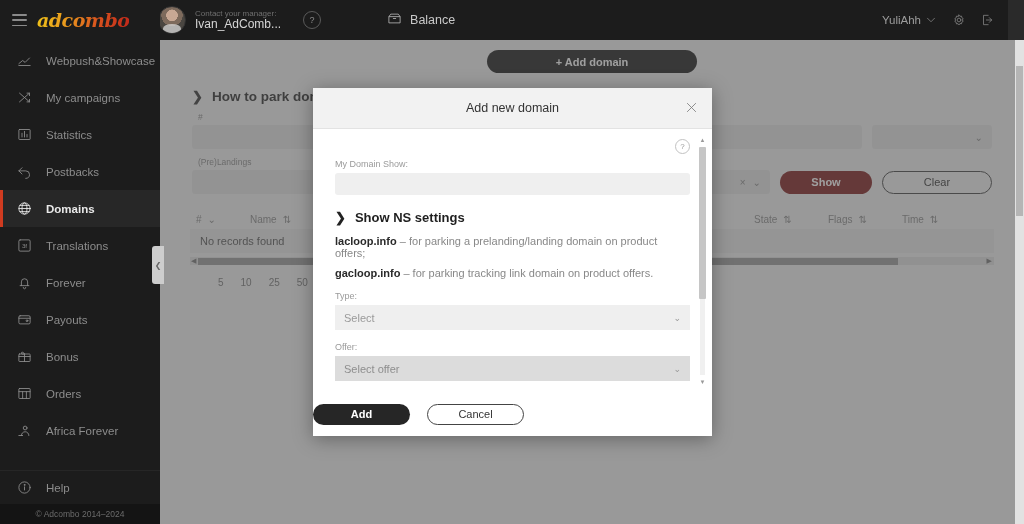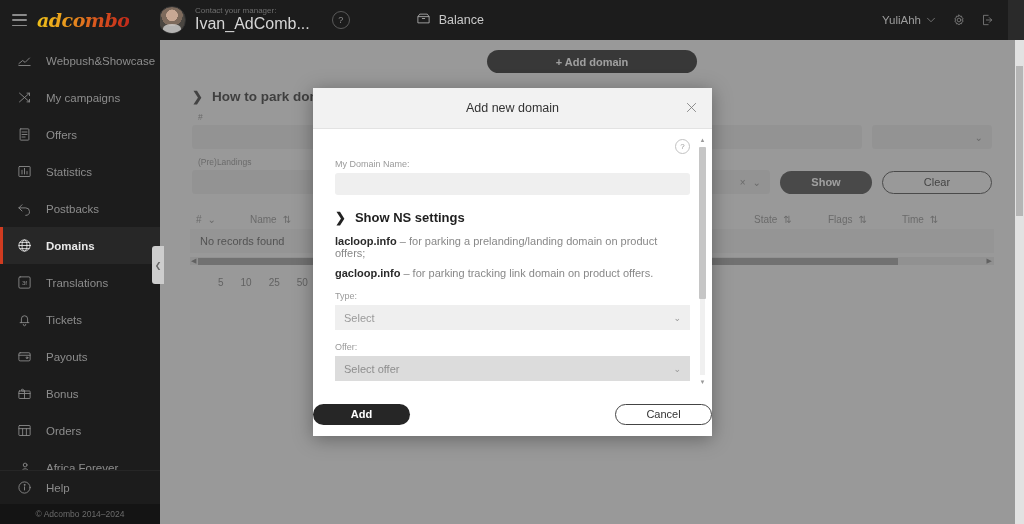--- a/index.html
+++ b/index.html
@@ -65,21 +65,21 @@
     width: 28px; height: 28px; border-radius: 50%; margin-left: 14px; flex: none;
     background: radial-gradient(circle at 50% 32%, #c8a894 0 26%, #7d6a5c 27% 48%, #4a4641 49% 100%);
     border: 1px solid #333; overflow: hidden; position: relative;
   }
   .avatar:after{
     content:""; position:absolute; left:4px; right:4px; bottom:0; height:9px;
     background:#d8d8d8; border-radius:50% 50% 0 0; opacity:.75;
   }
   .mgr { margin-left: 9px; line-height: 1.15; }
   .mgr-sub { font-size: 8px; color: #6f6f6f; }
-  .mgr-name { font-size: 16px; color: #d6d6d6; }
+  .mgr-name { font-size: 12px; color: #d6d6d6; }
   .qmark {
     width: 18px; height: 18px; border-radius: 50%; border: 1px solid #5a5a5a;
     color: #8a8a8a; font-size: 9px; display: flex; align-items: center;
     justify-content: center; margin-left: 22px; cursor: pointer;
   }
   .balance {
     margin-left: 66px; display: flex; align-items: center; gap: 8px;
     color: #c9c9c9; font-size: 12.5px; cursor: pointer;
   }
   .balance svg { width: 15px; height: 15px; stroke: #b9b9b9; fill: none; stroke-width: 1.3; }
@@ -101,21 +101,21 @@
   }
   .add-domain { width: 210px; background: #1c1c1c; color: #fff; font-weight: bold; margin: 0 auto; }
   .how-row { display: flex; align-items: center; gap: 9px; margin: 16px 0 6px 12px; }
   .how-chev { color: #333; font-size: 13px; font-weight: bold; }
   .how-txt { font-size: 13.5px; color: #2a2a2a; font-weight: bold; }
   .f-label { font-size: 8.5px; color: #8a8a8a; margin: 8px 0 3px 18px; }
   .f-row { display: flex; gap: 10px; padding: 0 12px; align-items: center; }
   .f-input { height: 24px; background: #e5e5e5; border-radius: 3px; flex: 1; }
   .f-input.sel { display: flex; align-items: center; justify-content: flex-end;
                  padding-right: 9px; gap: 7px; color: #8a8a8a; font-size: 10px; }
-  .btn-show { width: 92px; background: #404040; color: #fff; font-weight: bold; flex: none; }
+  .btn-show { width: 92px; background: #7f1d1d; color: #fff; font-weight: bold; flex: none; }
   .btn-clear { width: 110px; background: transparent; color: #333; border: 1px solid #444; flex: none; }
   .tbl { margin: 16px 10px 0 10px; }
   .tbl-head { display: flex; font-size: 10px; color: #8a8a8a; padding: 4px 6px; gap: 4px; }
   .th { display: flex; align-items: center; gap: 6px; }
   .tbl-body { background: #e9e9e9; height: 24px; display: flex; align-items: center;
               padding-left: 10px; font-size: 11px; color: #555; }
   .scroll-strip { height: 8px; background: #e0e0e0; margin: 4px 0 0 0; position: relative; display:flex; align-items:center;}
   .scroll-strip .thumb { position: absolute; left: 8px; width: 700px; height: 7px; background: #9a9a9a; }
   .scroll-strip .arrL, .scroll-strip .arrR { font-size: 7px; color: #777; position:absolute; }
   .scroll-strip .arrL { left: 1px; } .scroll-strip .arrR { right: 2px; }
@@ -162,21 +162,21 @@
   .fld-grp { margin-top: 12px; }
   .m-scroll { position: absolute; right: 6px; top: 8px; bottom: 6px; width: 7px; }
   .m-track { position: absolute; top: 10px; bottom: 10px; left: 1px; width: 5px; background: #f0f0f0; }
   .m-thumb { position: absolute; top: 10px; left: 0; width: 7px; height: 152px;
              background: #c6c6c6; border-radius: 1px; cursor: pointer; }
   .m-arrU, .m-arrD { position: absolute; left: 0; width: 7px; text-align: center;
                      font-size: 6px; color: #999; }
   .m-arrU { top: 0; } .m-arrD { bottom: 0; }
   .modal-foot {
     height: 45px; background: #fff; display: flex; align-items: center;
-    justify-content: space-between; gap: 17px; border-top: 1px solid transparent;
+    justify-content: flex-start; gap: 17px; border-top: 1px solid transparent;
   }
   .m-btn { width: 97px; height: 21px; border-radius: 11px; font-size: 11px;
            display: flex; align-items: center; justify-content: center;
            font-weight: bold; cursor: pointer; }
   .m-add { background: #262626; color: #fff; }
   .m-cancel { background: #fff; color: #333; border: 1px solid #444; font-weight: normal; }
 
   
   .page-sb { position: absolute; right: 0; top: 40px; width: 9px; height: 484px;
              background: #e2e2e2; z-index: 3; }
@@ -218,31 +218,20 @@
               <path d="M4 19l16-14"></path>
               <polyline points="16 5 20 5 20 9"></polyline>
               <polyline points="16 19 20 19 20 15"></polyline>
             </svg>
           </span>
           <span>My campaigns</span>
         </div>
         <div class="sb-item">
           <span class="sb-ic">
             <svg viewBox="0 0 24 24">
-              <rect x="5" y="3" width="14" height="18" rx="1"></rect>
-              <line x1="8" y1="8" x2="16" y2="8"></line>
-              <line x1="8" y1="12" x2="16" y2="12"></line>
-              <line x1="8" y1="16" x2="13" y2="16"></line>
-            </svg>
-          </span>
-          <span>Offers</span>
-        </div>
-        <div class="sb-item">
-          <span class="sb-ic">
-            <svg viewBox="0 0 24 24">
               <rect x="3" y="4" width="18" height="16" rx="1"></rect>
               <line x1="8" y1="16" x2="8" y2="10"></line>
               <line x1="12" y1="16" x2="12" y2="7"></line>
               <line x1="16" y1="16" x2="16" y2="12"></line>
             </svg>
           </span>
           <span>Statistics</span>
         </div>
         <div class="sb-item">
           <span class="sb-ic">
@@ -275,21 +264,21 @@
           <span>Translations</span>
         </div>
         <div class="sb-item">
           <span class="sb-ic">
             <svg viewBox="0 0 24 24">
               <path d="M7 17V11a5 5 0 0 1 10 0v6"></path>
               <path d="M5 17h14"></path>
               <path d="M10 20a2 2 0 0 0 4 0"></path>
             </svg>
           </span>
-          <span>Tickets</span>
+          <span>Forever</span>
         </div>
         <div class="sb-item">
           <span class="sb-ic">
             <svg viewBox="0 0 24 24">
               <rect x="3" y="6" width="18" height="13" rx="2"></rect>
               <path d="M3 10h18"></path>
               <circle cx="16" cy="14" r="1.4"></circle>
             </svg>
           </span>
           <span>Payouts</span>
@@ -459,21 +448,21 @@
       <div class="modal-x">
         <svg viewBox="0 0 24 24">
             <line x1="5" y1="5" x2="19" y2="19"></line>
             <line x1="19" y1="5" x2="5" y2="19"></line>
           </svg>
       </div>
     </div>
     <div class="modal-body">
       <div class="qcirc">?</div>
 
-      <div class="fld-label" style="margin-top:16px">My Domain Name:</div>
+      <div class="fld-label" style="margin-top:16px">My Domain Show:</div>
       <input class="fld-input" value="" placeholder="" style="">
 
       <div class="ns-row">
         <span class="ns-chev">❯</span>
         <span class="ns-txt">Show NS settings</span>
       </div>
 
       <div class="dom-line">
         <b>lacloop.info</b><span> – for parking a prelanding/landing domain on product offers;</span>
       </div>

